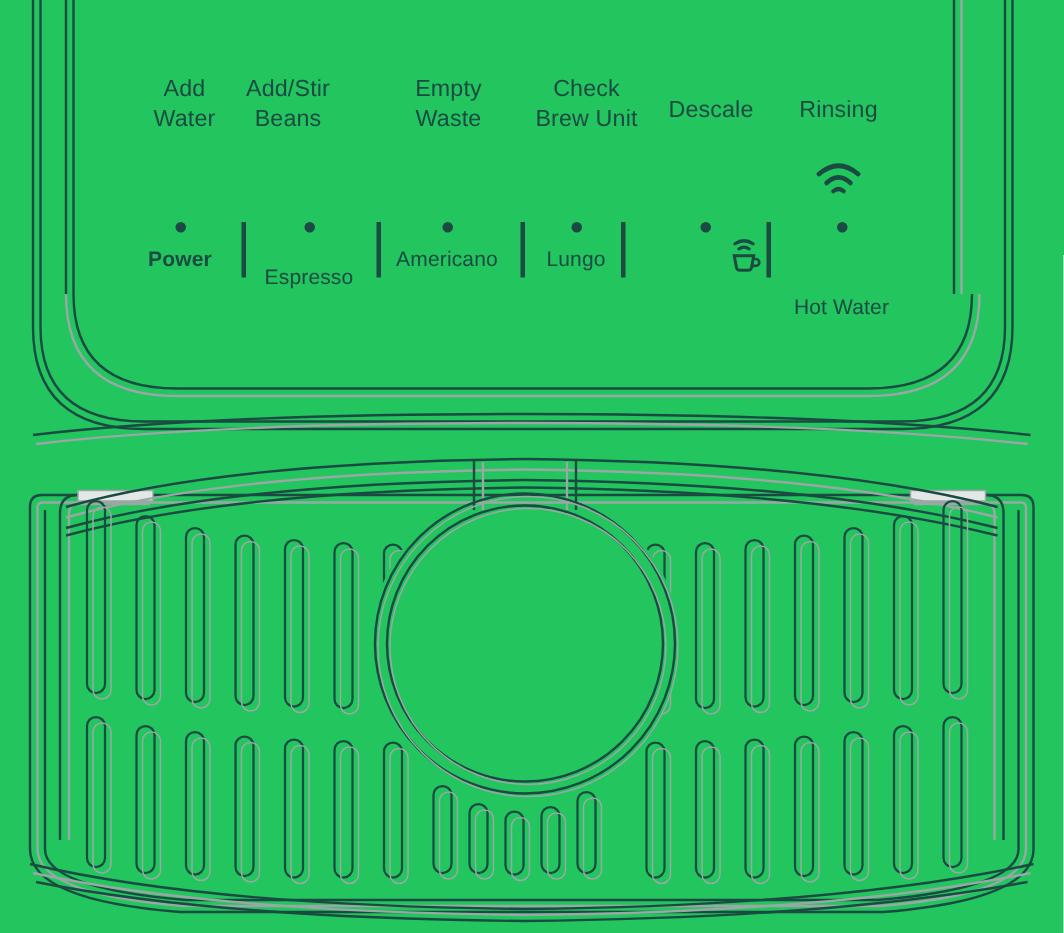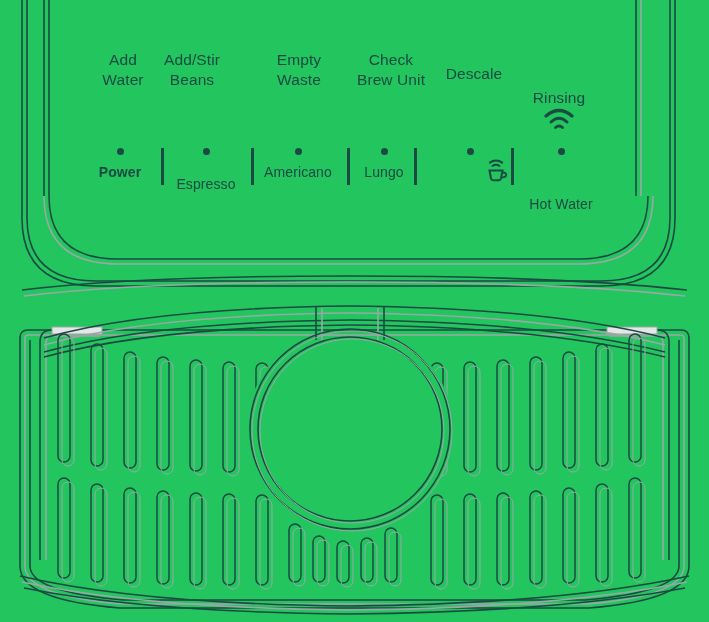--- a/index.html
+++ b/index.html
@@ -260,21 +260,21 @@
 Beans</div>
 
     <div class="status-label" style="left:239px; top:50px; width:120px;">Empty
 Waste</div>
 
     <div class="status-label" style="left:331px; top:50px; width:120px;text-align:center;">Check
 Brew Unit</div>
 
     <div class="status-label" style="left:414px; top:64px; width:120px;">Descale</div>
 
-    <div class="status-label" style="left:499px; top:64px; width:120px;margin-top:24px;">Rinsing</div>
+    <div class="status-label" style="left:499px; top:64px; width:120px;">Rinsing</div>
 
     <div class="icon-box" style="left:543px; top:106px; width:32px; height:26px;">
       <svg viewBox="0 0 32 26" width="32" height="26" fill="none" stroke="#1b4a42" stroke-linecap="round">
         <path d="M 3 10 Q 16 -1 29 10" stroke-width="3.2"></path>
         <path d="M 8 16 Q 16 8.5 24 16" stroke-width="3"></path>
         <path d="M 12.5 21.5 Q 16 18.5 19.5 21.5" stroke-width="2.8"></path>
       </svg>
     </div>
 
     <div class="led" style="left:117px; top:148px;"></div>

